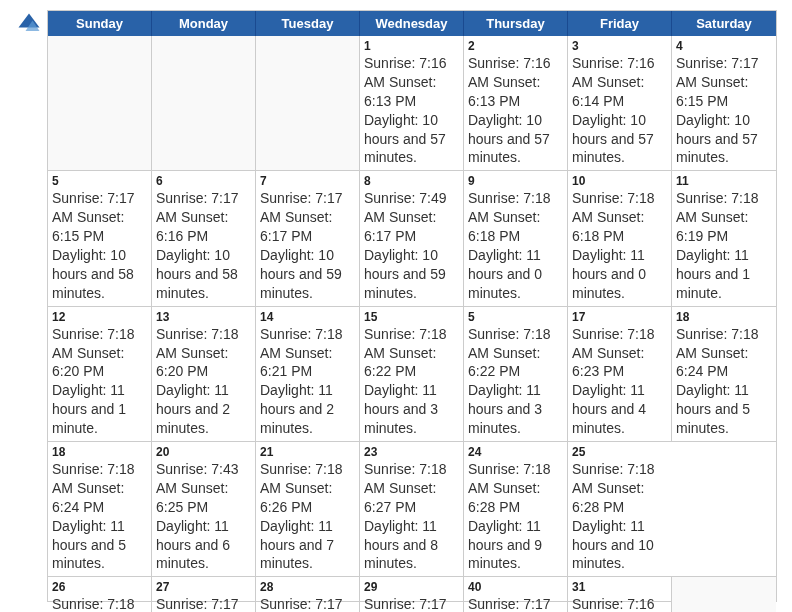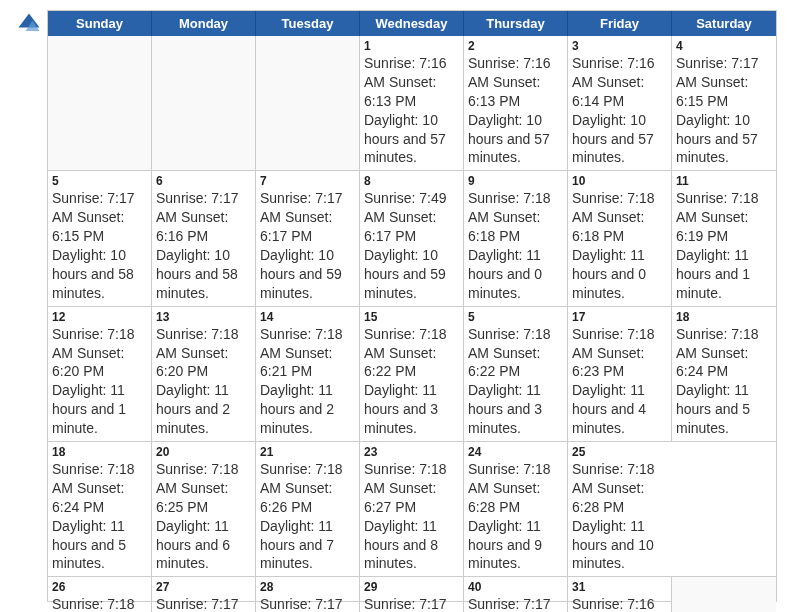--- a/index.html
+++ b/index.html
@@ -256,21 +256,21 @@
         </div>
         <div class="cal-row">
           <div class="cal-cell">
             <div class="day-num">18</div>
             <div class="day-info">Sunrise: 7:18 AM
 Sunset: 6:24 PM
 Daylight: 11 hours and 5 minutes.</div>
           </div>
           <div class="cal-cell">
             <div class="day-num">20</div>
-            <div class="day-info">Sunrise: 7:18 AM
+            <div class="day-info">Sunrise: 7:43 AM
 Sunset: 6:25 PM
 Daylight: 11 hours and 6 minutes.</div>
           </div>
           <div class="cal-cell">
             <div class="day-num">21</div>
             <div class="day-info">Sunrise: 7:18 AM
 Sunset: 6:26 PM
 Daylight: 11 hours and 7 minutes.</div>
           </div>
           <div class="cal-cell">

